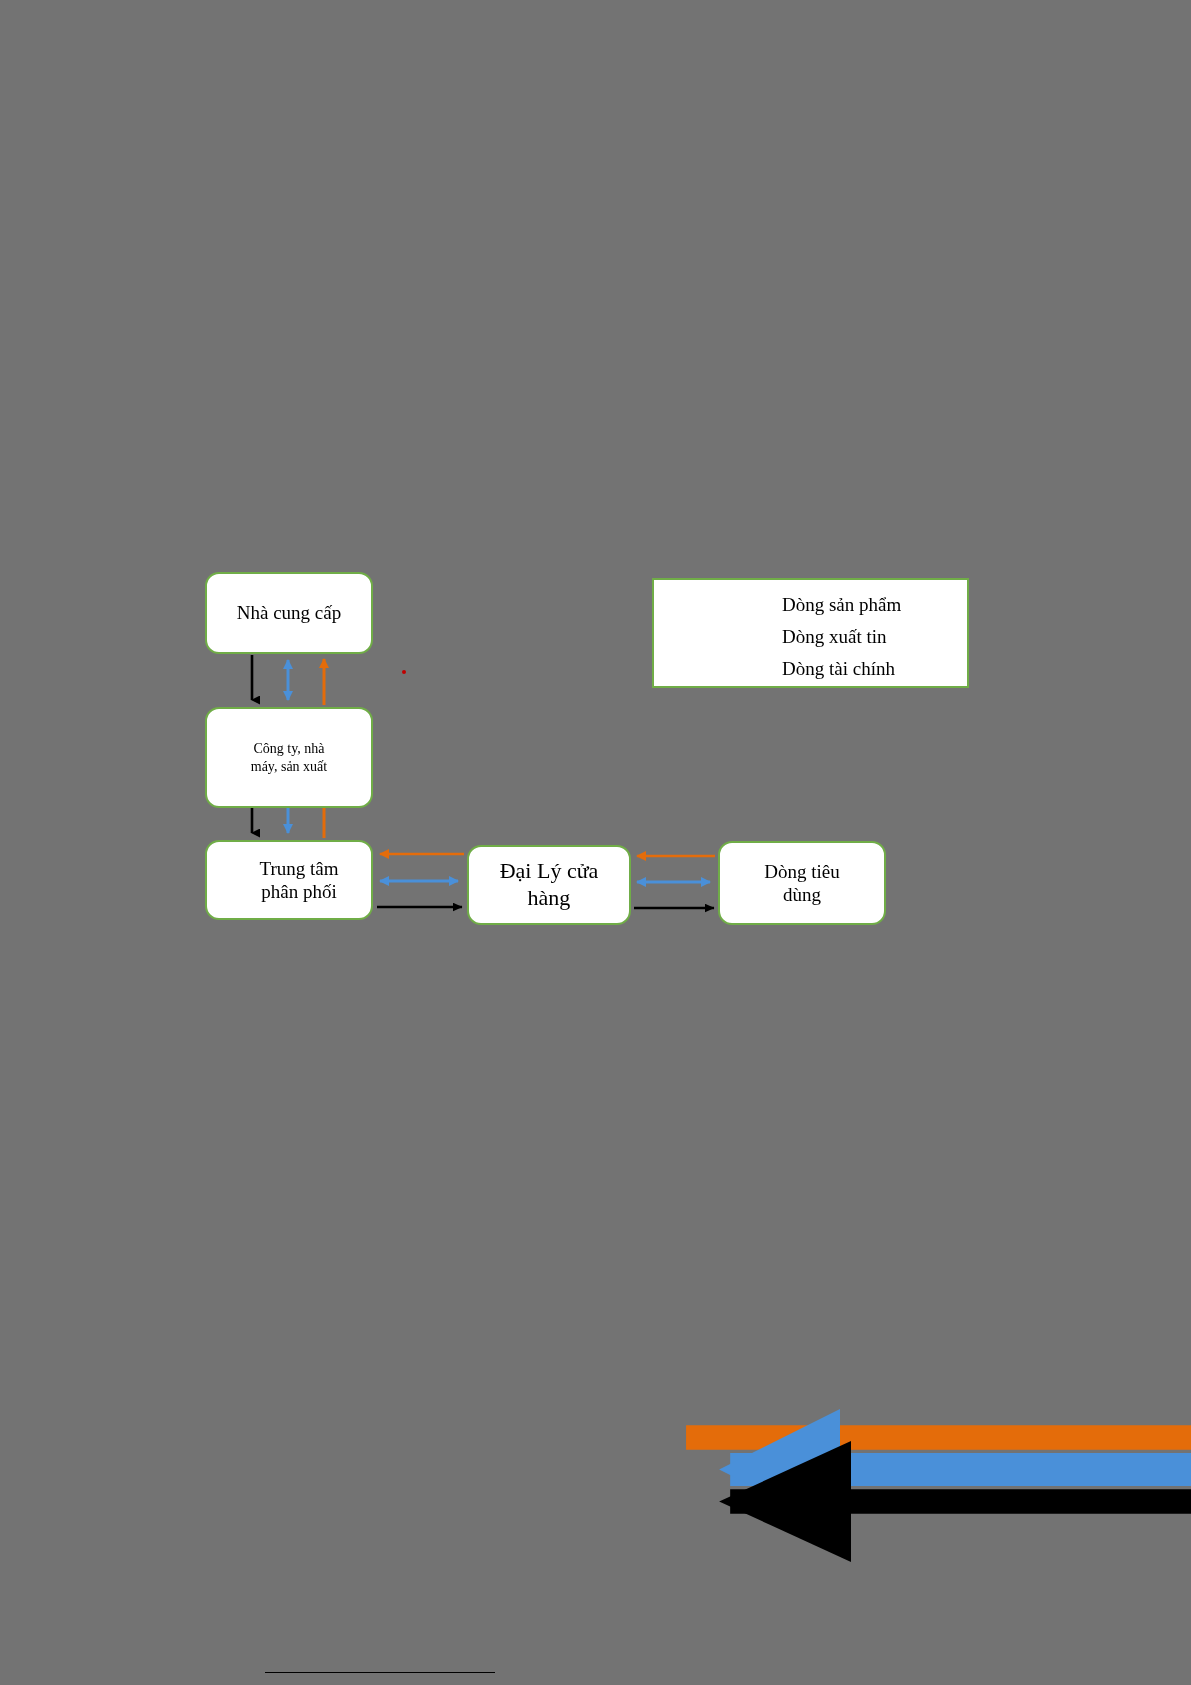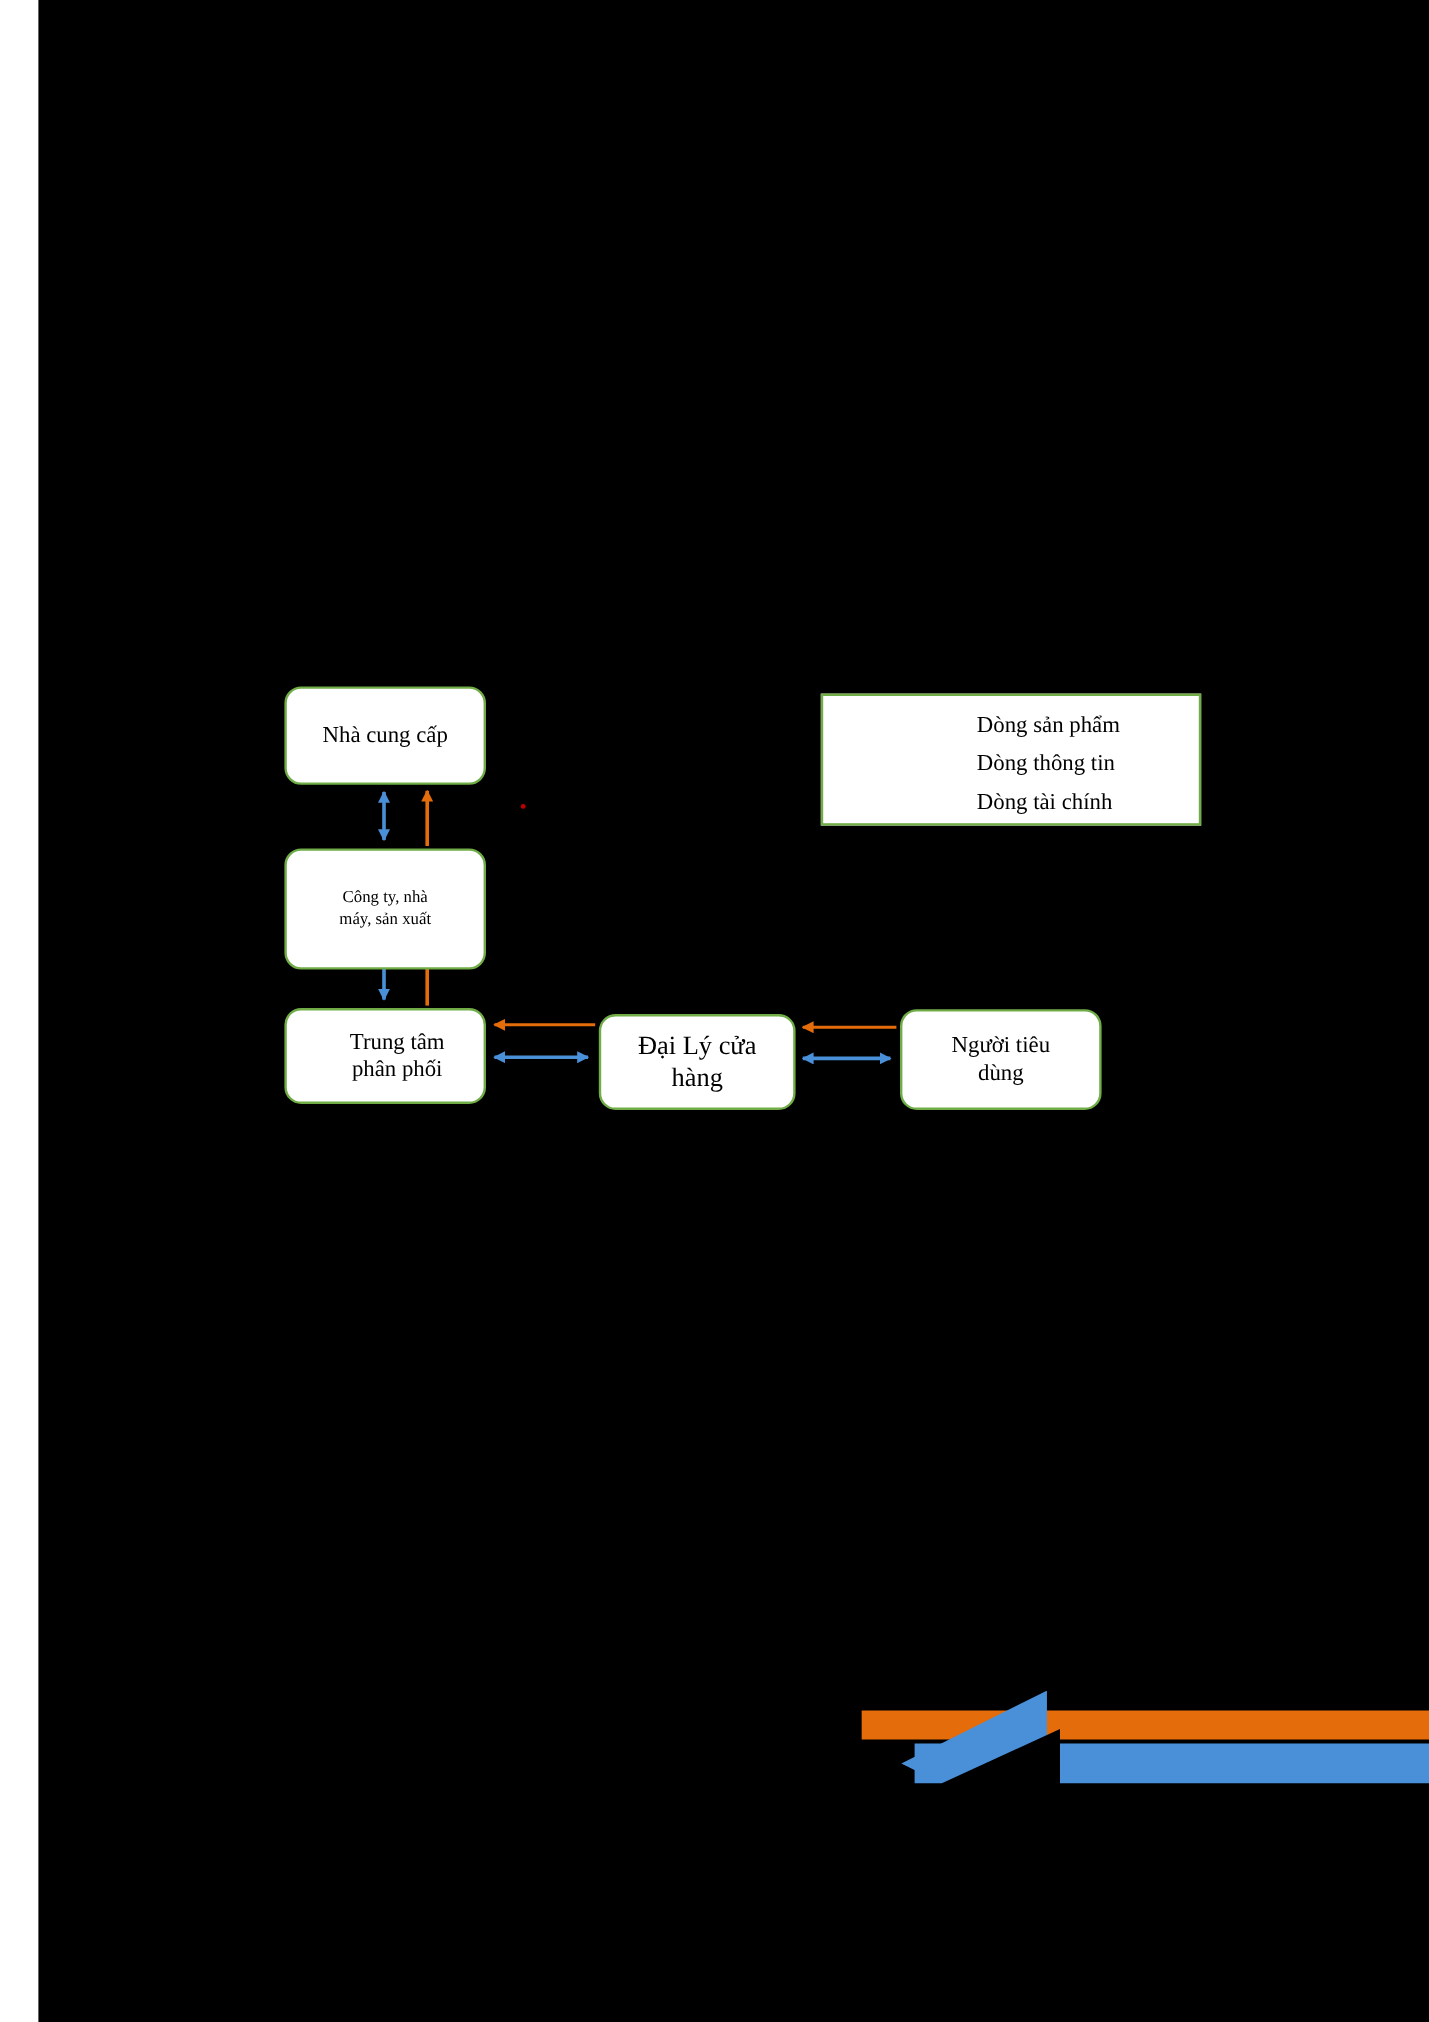--- a/index.html
+++ b/index.html
@@ -11,22 +11,21 @@
     width: 1191px;
     height: 1685px;
     position: relative;
     font-family: "Liberation Serif", "DejaVu Serif", serif;
     overflow: hidden;
   }
 
   .page {
     position: absolute;
     inset: 0;
-    background: #000000;
-    margin-left: 32px;
+    background: #737373;
   }
 
   
   .diagram {
     position: absolute;
     left: 0;
     top: 0;
     width: 1191px;
     height: 1685px;
   }
@@ -210,21 +209,21 @@
       <span class="node-label">Trung tâm
 phân phối</span>
     </div>
 
     <div class="node" id="node-dealer">
       <span class="node-label">Đại Lý cửa
 hàng</span>
     </div>
 
     <div class="node" id="node-consumer">
-      <span class="node-label">Người tiêu
+      <span class="node-label">Dòng tiêu
 dùng</span>
     </div>
 
     <div id="legend">
 
       <div class="legend-row r0">
         <span class="legend-swatch">
           <svg width="108" height="20" viewBox="0 0 108 20">
             <defs>
               <marker id="lg-orange-end" markerWidth="11" markerHeight="11" refX="10" refY="5.5" orient="auto" markerUnits="userSpaceOnUse">
@@ -244,21 +243,21 @@
               <marker id="lg-blue-end" markerWidth="11" markerHeight="11" refX="10" refY="5.5" orient="auto" markerUnits="userSpaceOnUse">
                 <path d="M0,0 L11,5.5 L0,11 Z" fill="#4A90D9"></path>
               </marker>
               <marker id="lg-blue-start" markerWidth="11" markerHeight="11" refX="1" refY="5.5" orient="auto" markerUnits="userSpaceOnUse">
                 <path d="M11,0 L0,5.5 L11,11 Z" fill="#4A90D9"></path>
               </marker>
             </defs>
             <line x1="6" y1="10" x2="98" y2="10" stroke="#4A90D9" stroke-width="3" marker-end="url(#lg-blue-end)" marker-start="url(#lg-blue-start)"></line>
           </svg>
         </span>
-        <span class="legend-label">Dòng thông tin</span>
+        <span class="legend-label">Dòng xuất tin</span>
       </div>
 
       <div class="legend-row r2">
         <span class="legend-swatch">
           <svg width="108" height="20" viewBox="0 0 108 20">
             <defs>
               <marker id="lg-black-start" markerWidth="12" markerHeight="11" refX="1" refY="5.5" orient="auto" markerUnits="userSpaceOnUse">
                 <path d="M12,0 L0,5.5 L12,11 Z" fill="#000000"></path>
               </marker>
             </defs>

